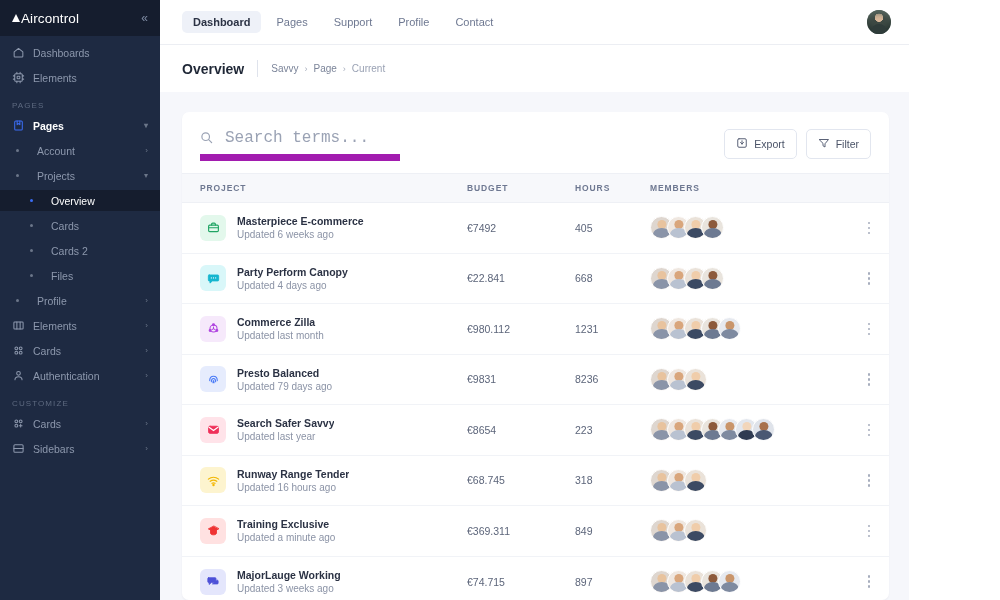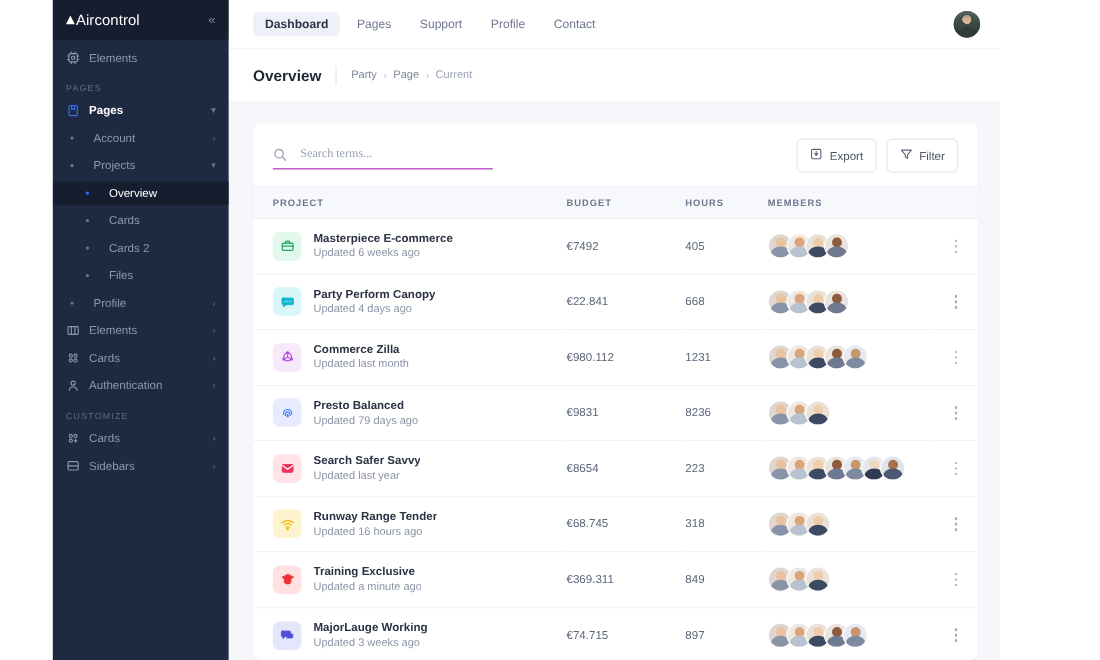--- a/index.html
+++ b/index.html
@@ -2,21 +2,21 @@
 <html><head>
 <meta charset="utf-8">
 <style>
   * { box-sizing: border-box; margin: 0; padding: 0; }
   html, body {
     width: 1000px; height: 600px;
     font-family: "Liberation Sans", sans-serif;
     background: #ffffff;
     overflow: hidden;
   }
-  .app { display: flex; width: 909px; height: 600px; padding-left: 48px; }
+  .app { display: flex; width: 909px; height: 600px; }
 
   
   .sidebar {
     width: 160px; height: 600px; flex: 0 0 160px;
     background: #1e2a42;
     display: flex; flex-direction: column;
     overflow: hidden;
   }
   .sb-brand {
     height: 36px; flex: 0 0 36px;
@@ -117,23 +117,23 @@
   .card {
     background: #fff; border-radius: 7px;
     box-shadow: 0 1px 2px rgba(30,40,70,.05);
     overflow: hidden; height: 100%;
   }
 
   .card-top { display: flex; align-items: center; padding: 14px 18px 12px 18px; }
   .search-wrap { position: relative; width: 200px; }
   .search-wrap .s-ico { position: absolute; left: 0px; top: 4px; }
   .search-input {
-    width: 200px; border: none; border-bottom: 1px solid #a21caf;
-    padding: 3px 2px 7px 25px; font-size: 11px; color: #5a6277;
-    font-family: Liberation Serif, serif; outline: none; background: transparent;
+    width: 200px; border: none; border-bottom: 7px solid #a21caf;
+    padding: 3px 2px 7px 25px; font-size: 16px; color: #5a6277;
+    font-family: Liberation Mono, monospace; outline: none; background: transparent;
   }
   .search-input::placeholder { color: #9aa2b4; }
   .ct-spacer { flex: 1; }
   .btn-ghost {
     display: inline-flex; align-items: center; gap: 6px;
     background: #fff; border: 1px solid #e2e6ef; border-radius: 5px;
     font-size: 10.5px; color: #4a5367; padding: 7px 11px; cursor: pointer;
     margin-left: 9px; white-space: nowrap;
   }
 
@@ -191,20 +191,29 @@
       <div class="sb-logo">
         <span class="tri"></span>
           <span>Aircontrol</span>
       </div>
       <div class="sb-collapse">«</div>
     </div>
     <div class="sb-scroll">
         <div class="sb-item  ">
       <span class="ico">
             <svg width="13" height="13" viewBox="0 0 24 24" fill="none" stroke="#8d98ad" stroke-width="1.9" stroke-linecap="round" stroke-linejoin="round">
+              <path d="M4 11l8-6.5 8 6.5v8a1.5 1.5 0 0 1-1.5 1.5h-13A1.5 1.5 0 0 1 4 19z"></path>
+            </svg>
+          </span>
+      <span class="lbl">Dashboards</span>
+
+    </div>
+        <div class="sb-item  ">
+      <span class="ico">
+            <svg width="13" height="13" viewBox="0 0 24 24" fill="none" stroke="#8d98ad" stroke-width="1.9" stroke-linecap="round" stroke-linejoin="round">
               <rect x="5" y="5" width="14" height="14" rx="2"></rect>
               <rect x="9.5" y="9.5" width="5" height="5" rx="1"></rect>
               <path d="M9 2.5v2.5M15 2.5v2.5M9 19v2.5M15 19v2.5M2.5 9H5M2.5 15H5M19 9h2.5M19 15h2.5"></path>
             </svg>
           </span>
       <span class="lbl">Elements</span>
 
     </div>
         <div class="sb-section">PAGES</div>
         <div class="sb-item  active-main">
@@ -335,21 +344,21 @@
           <div class="tab ">Contact</div>
         </div>
       <div class="topbar-spacer"></div>
       <div class="avatar-top"></div>
     </div>
 
     <div class="pagehead">
       <div class="pagetitle">Overview</div>
       <div class="divider-v"></div>
       <div class="crumbs">
-          <span class="crumb ">Party</span>
+          <span class="crumb ">Savvy</span>
           <span class="sep">›</span>
           <span class="crumb ">Page</span>
           <span class="sep">›</span>
           <span class="crumb c-last">Current</span>
         </div>
       <div class="ph-spacer"></div>
     </div>
 
     <div class="content">
       <div class="card">

